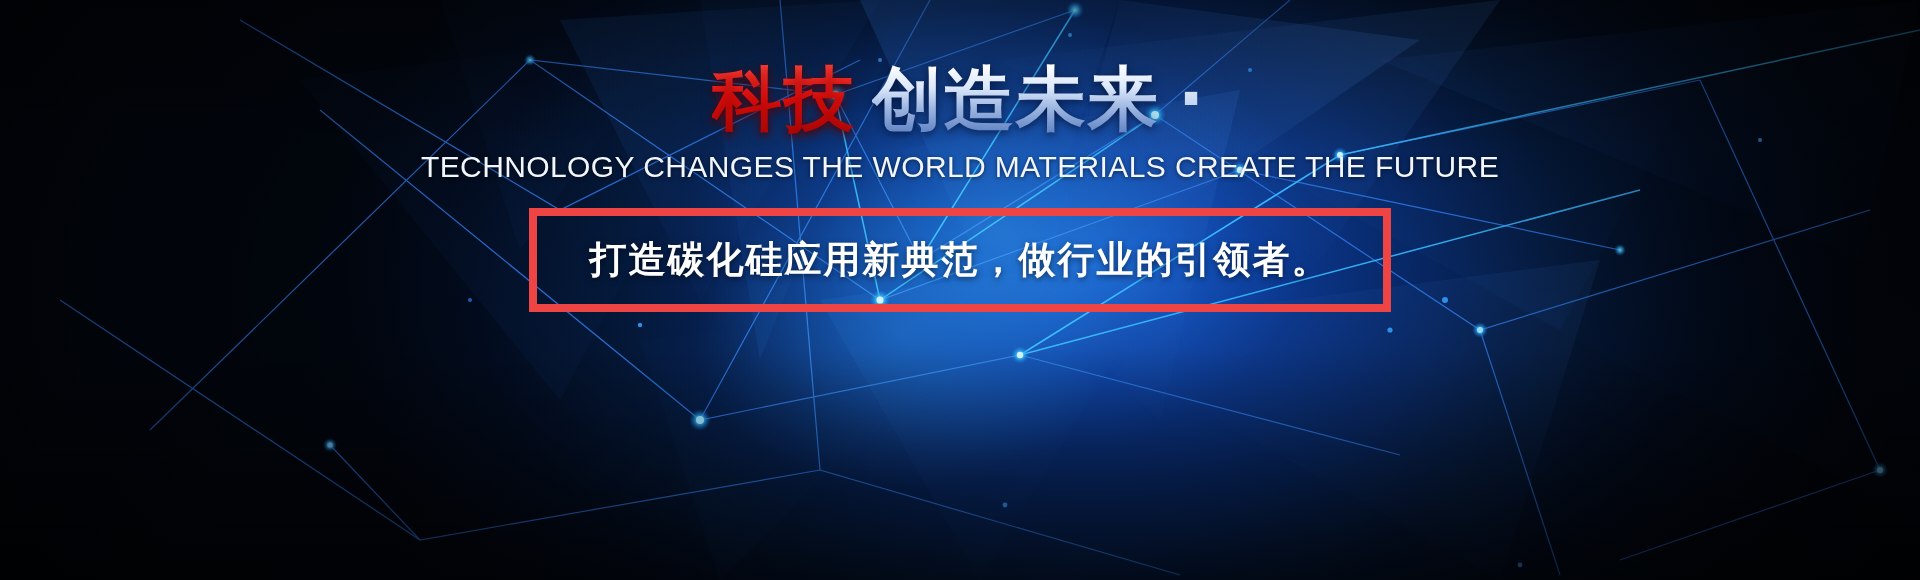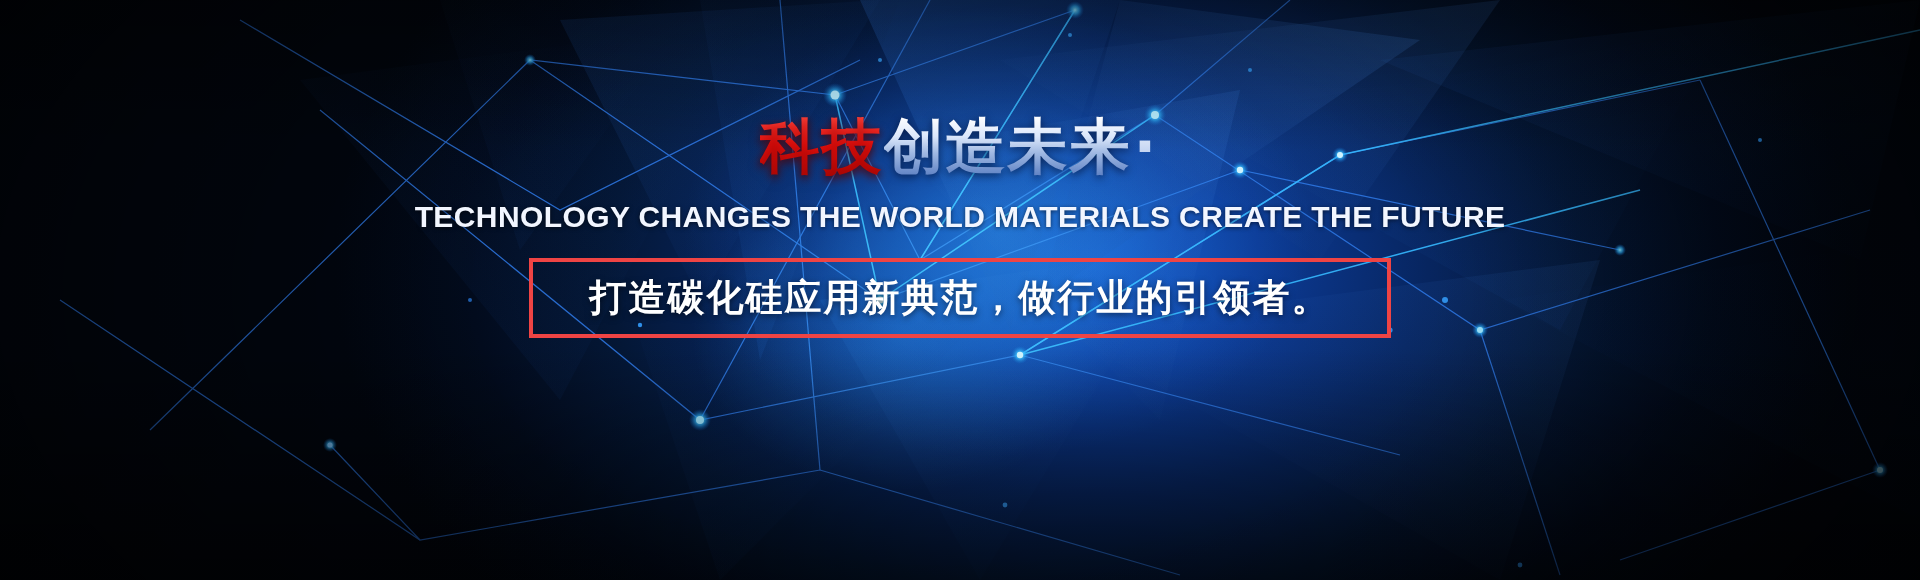--- a/index.html
+++ b/index.html
@@ -32,28 +32,28 @@
       linear-gradient(180deg, rgba(0,0,0,.30) 0%, rgba(0,0,0,0) 26%, rgba(0,0,0,0) 60%, rgba(0,0,0,.55) 100%);
   }
   svg.net{position:absolute;inset:0;width:1920px;height:580px;}
 
   
   .content{
     position:absolute;left:0;right:0;top:0;
     display:flex;flex-direction:column;align-items:center;
   }
   .headline{
-    margin-top:116px;
-    font-size:60px;
+    margin-top:64px;
+    font-size:70px;
     line-height:1;
     letter-spacing:2px;
     font-weight:700;
     white-space:nowrap;
     font-family:"DejaVu Sans","Liberation Sans",sans-serif;
-    display:flex;align-items:baseline;
+    display:flex;align-items:baseline;gap:16px;
   }
   .hl-red{
     color:#e01a18;
     background:linear-gradient(180deg,#f8423a 0%,#e8120f 48%,#ad0805 100%);
     -webkit-background-clip:text;background-clip:text;
     -webkit-text-fill-color:transparent;
     text-shadow:0 3px 10px rgba(160,0,0,.55);
     filter:drop-shadow(0 2px 3px rgba(0,0,0,.55));
   }
   .hl-silver{
@@ -64,33 +64,33 @@
     filter:drop-shadow(0 2px 4px rgba(0,10,40,.7));
   }
   .hl-dot{
     color:#d8e4fa;
     background:linear-gradient(180deg,#ffffff 0%,#b9cdf0 70%,#7c9bd6 100%);
     -webkit-background-clip:text;background-clip:text;
     -webkit-text-fill-color:transparent;
     padding:0 2px;
   }
   .subline{
-    margin-top:24px;
+    margin-top:16px;
     font-size:30px;
     letter-spacing:.4px;
     color:#f2f6ff;
     white-space:nowrap;
-    font-weight:700;
+    font-weight:400;
     text-shadow:0 1px 4px rgba(0,0,0,.6);
   }
   .tagbox{
     margin-top:24px;
-    width:862px;height:80px;
+    width:862px;height:104px;
     box-sizing:border-box;
-    border:4px solid #ef4444;
+    border:8px solid #ef4444;
     display:flex;align-items:center;justify-content:center;
   }
   .tagtext{
     font-size:37px;
     font-weight:700;
     letter-spacing:2px;
     color:#ffffff;
     white-space:nowrap;
     font-family:"DejaVu Sans","Liberation Sans",sans-serif;
     text-shadow:0 2px 6px rgba(0,0,0,.55);

